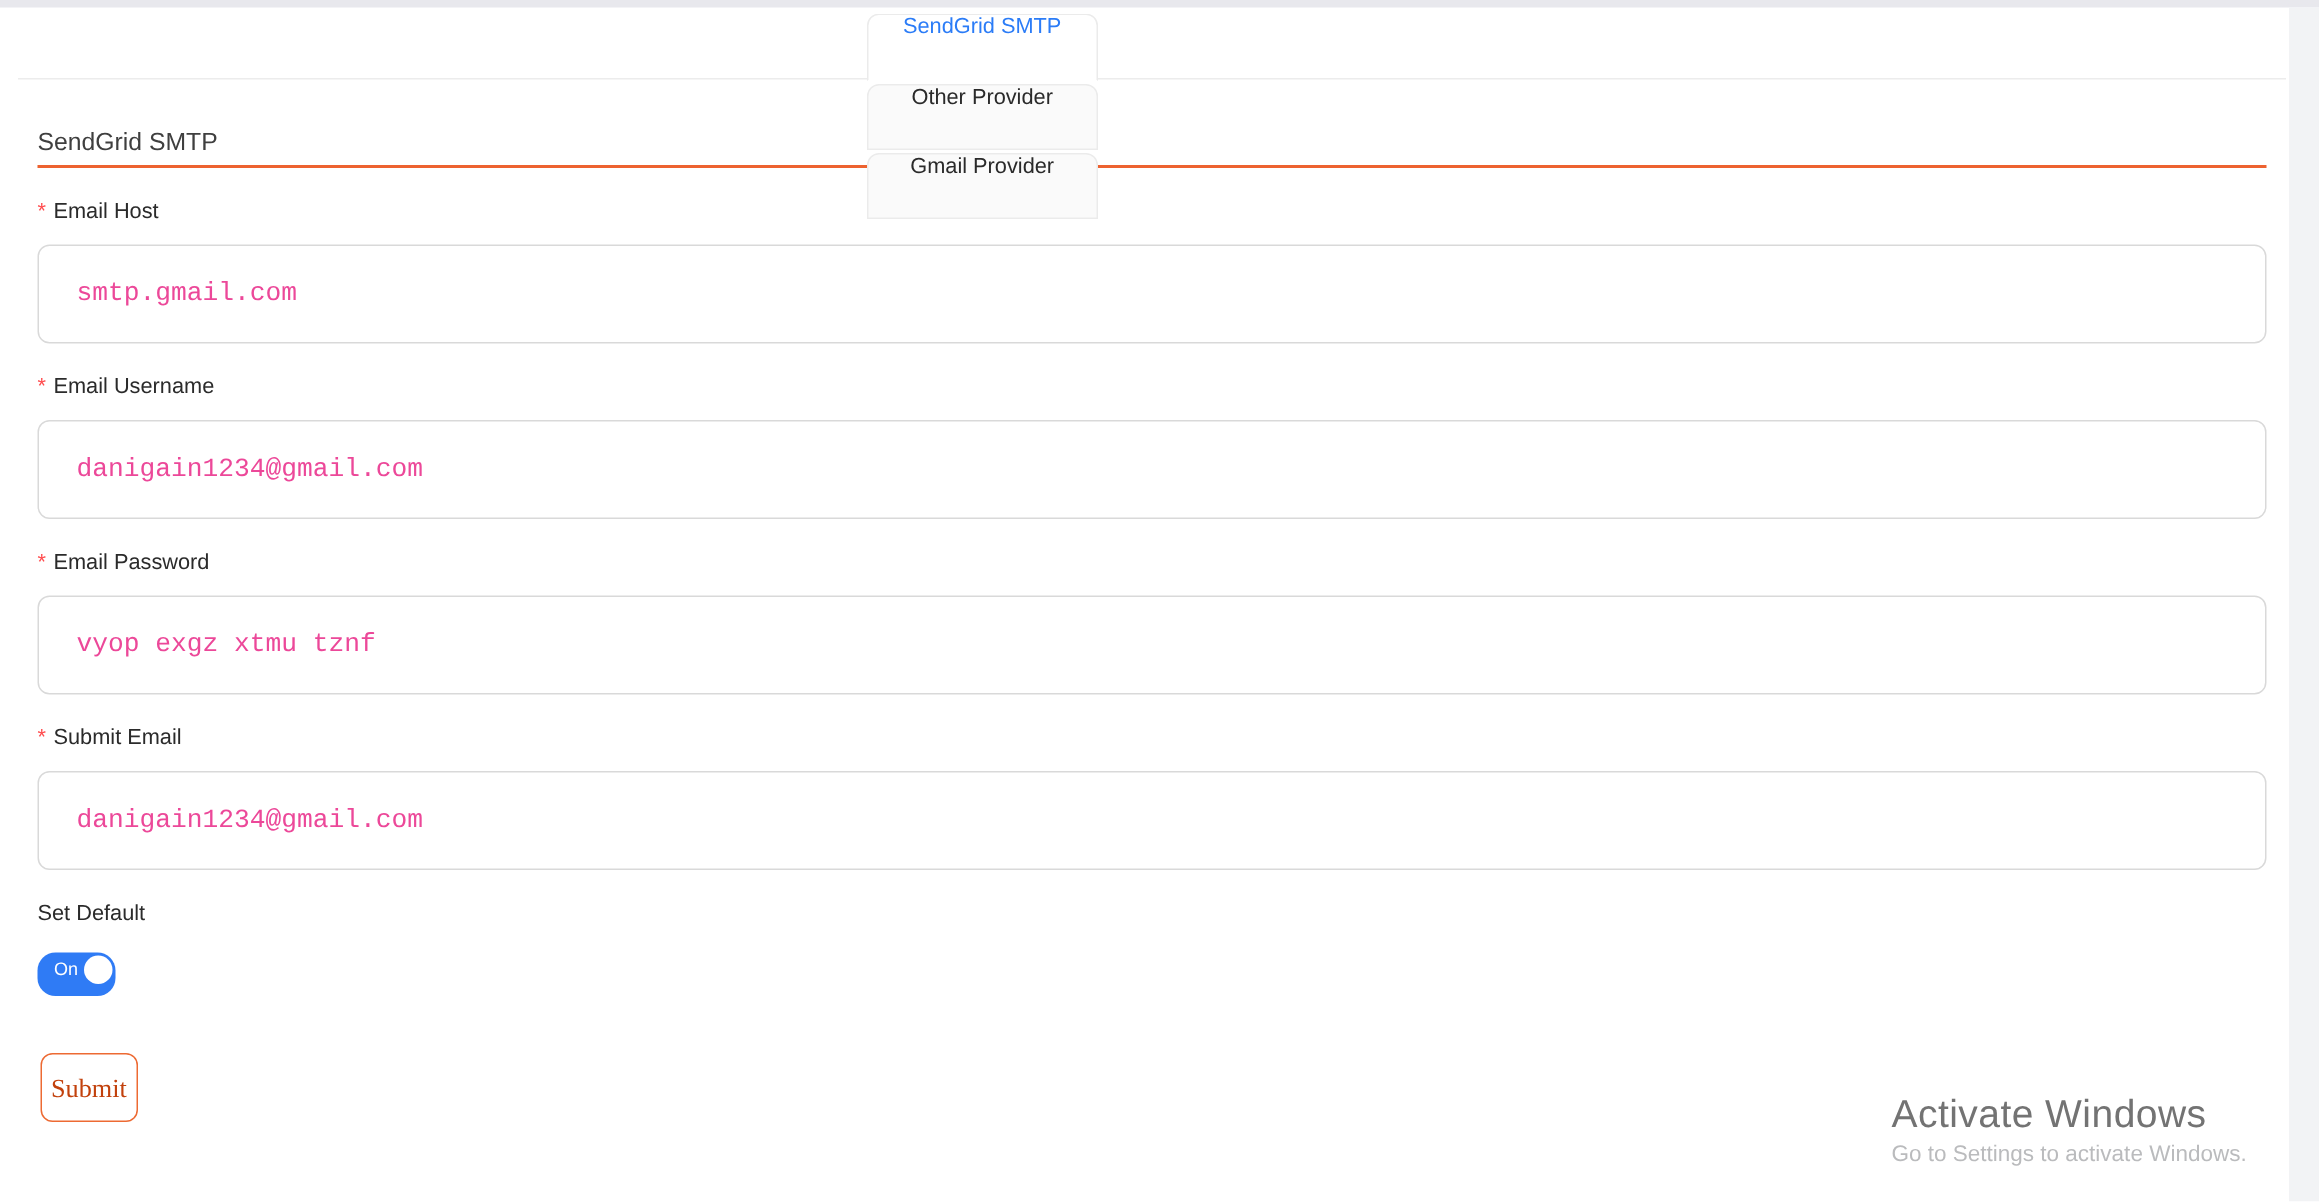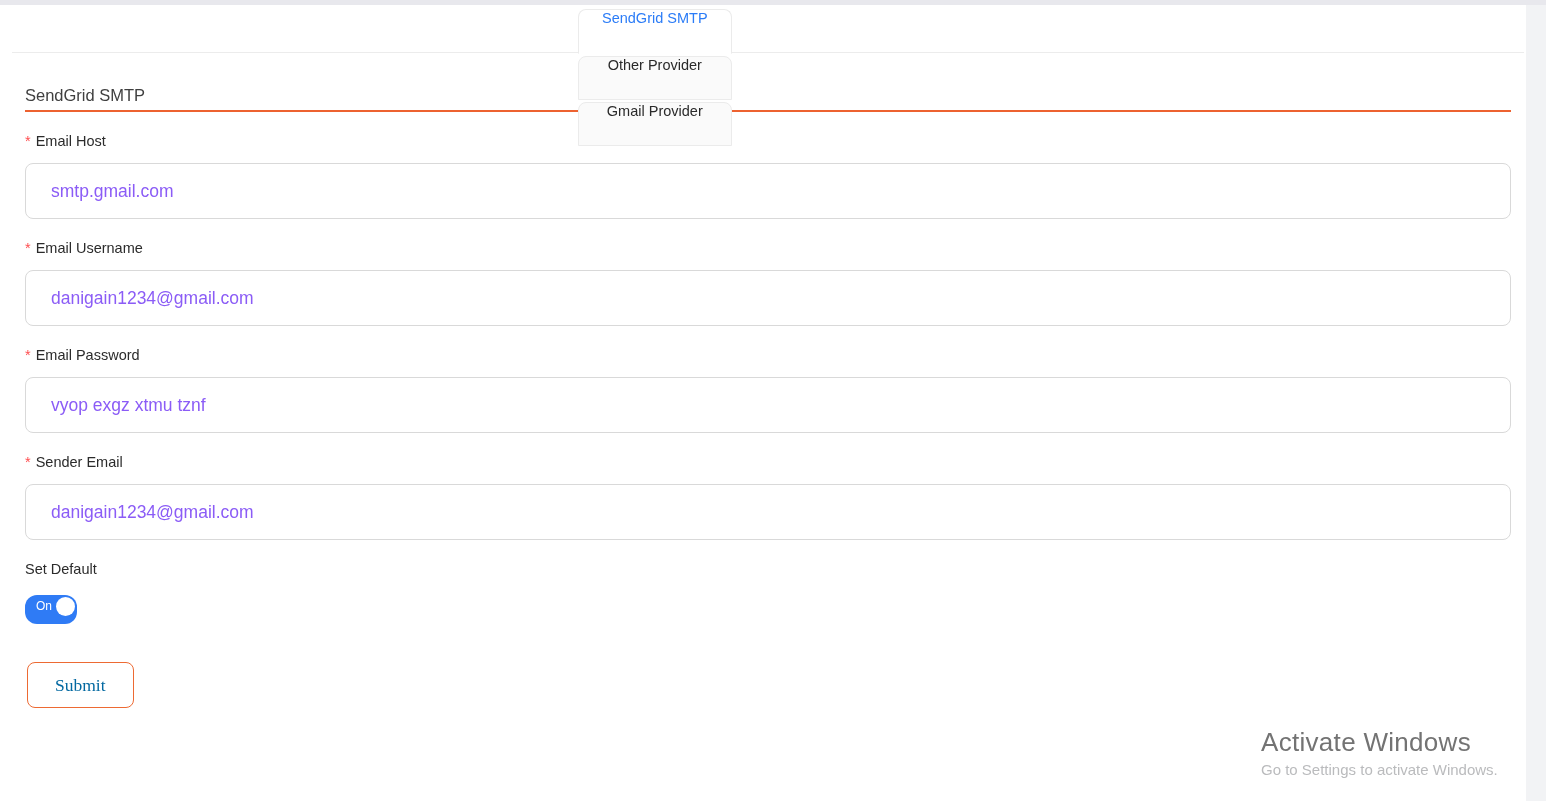--- a/index.html
+++ b/index.html
@@ -25,44 +25,44 @@
 
   
   .content { position:absolute; top:57px; left:0; width:1526px; padding:0 15px 0 25px; }
   .section-title { margin-top:29px; font-size:16.5px; color:#3f3f3f; }
   .orange-rule { margin:5px 0 0 0; border:none; border-top:2px solid #ed6230; }
 
   .field-label { margin-top:22px; font-size:14.5px; line-height:15px; color:#2b2b2b; }
   .field:first-of-type .field-label { margin-top:27px; }
   .req { color:#ff4d4f; margin-right:5px; }
   .text-input {
-    display:block; width:1486px; height:56px; margin-top:14px;
+    display:block; width:1486px; height:66px; margin-top:14px;
     border:1px solid #d9d9d9; border-radius:8px; background:#ffffff;
-    padding:0 20px 0 25px; font-family:Liberation Sans, sans-serif;
-    font-size:17.5px; color:#8b5cf6; outline:none;
+    padding:0 20px 0 25px; font-family:Liberation Mono, monospace;
+    font-size:17.5px; color:#ec4899; outline:none;
   }
 
   .toggle-label { margin-top:22px; font-size:14.5px; line-height:15px; color:#2b2b2b; }
   .switch {
     position:relative; margin-top:18px; width:52px; height:29px;
     border-radius:12px; background:#2f7bf5; cursor:pointer;
   }
   .switch .on-text {
     position:absolute; left:11px; top:0; height:23px; line-height:23px;
     font-size:12px; color:#ffffff;
   }
   .switch .knob {
     position:absolute; top:2px; right:2px; width:19px; height:19px;
     border-radius:50%; background:#ffffff;
   }
 
   .submit-btn {
-    margin:38px 0 0 2px; display:inline-block; height:46px; padding:0 27px;
+    margin:38px 0 0 2px; display:inline-block; height:46px; padding:0 6px;
     background:#ffffff; border:1.5px solid #ed6a33; border-radius:8px;
-    font-family:"Liberation Serif", serif; font-size:17.5px; color:#0369a1; cursor:pointer;
+    font-family:"Liberation Serif", serif; font-size:17.5px; color:#c2410c; cursor:pointer;
   }
 
   
   .watermark { position:absolute; left:1261px; top:727px; pointer-events:none; }
   .wm-title { font-size:26px; color:#737373; font-weight:400; letter-spacing:0.3px; }
   .wm-sub { font-size:15px; color:#babbbd; margin-top:3px; }
 </style>
 </head>
 <body>
 
@@ -97,21 +97,21 @@
 
   <div class="field">
     <div class="field-label">
       <span class="req">*</span><span>Email Password</span>
     </div>
     <input class="text-input" type="text" value="vyop exgz xtmu tznf" style="">
   </div>
 
   <div class="field">
     <div class="field-label">
-      <span class="req">*</span><span>Sender Email</span>
+      <span class="req">*</span><span>Submit Email</span>
     </div>
     <input class="text-input" type="text" value="danigain1234@gmail.com" style="">
   </div>
 
   <div class="toggle-label">Set Default</div>
   <div class="switch" role="switch" aria-checked="true">
     <span class="on-text">On</span>
     <span class="knob"></span>
   </div>
 

